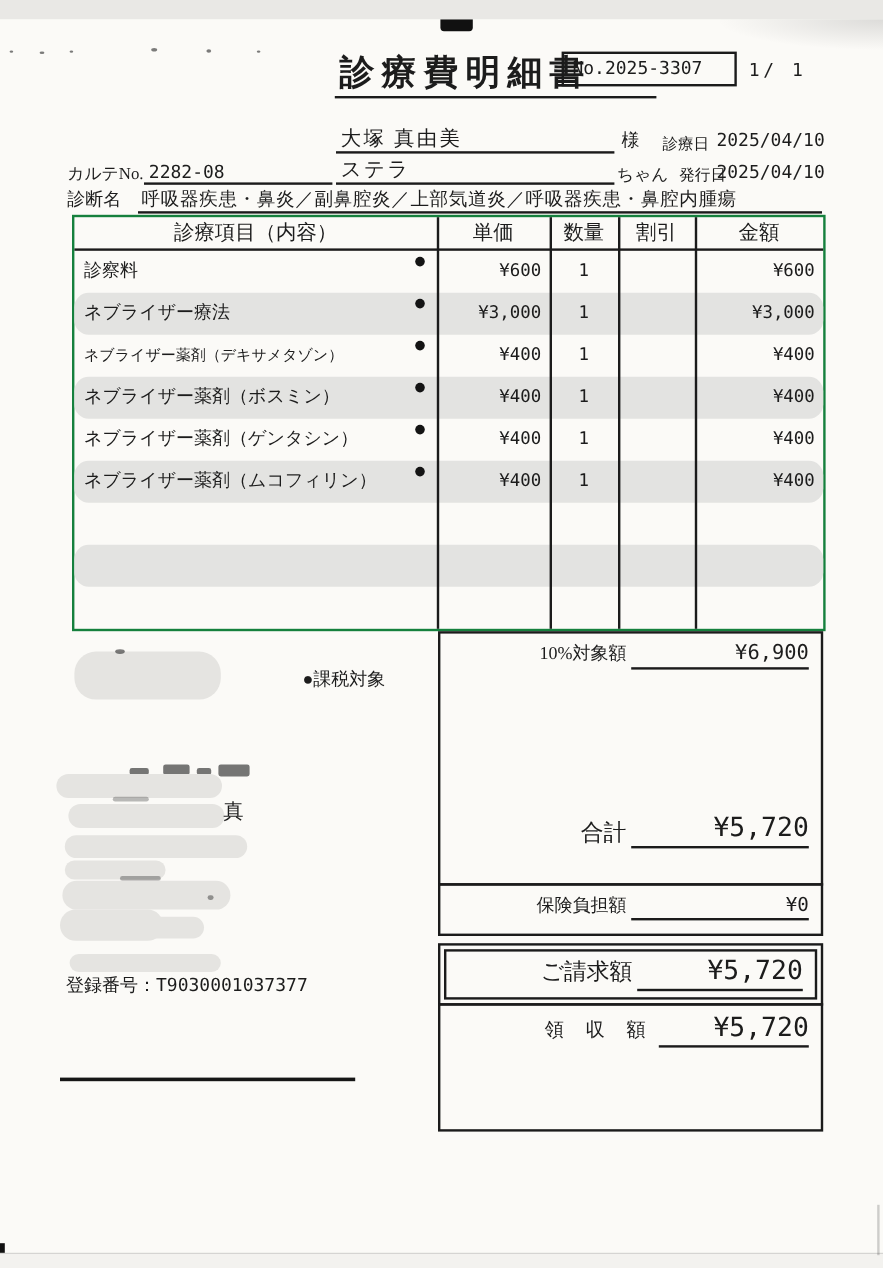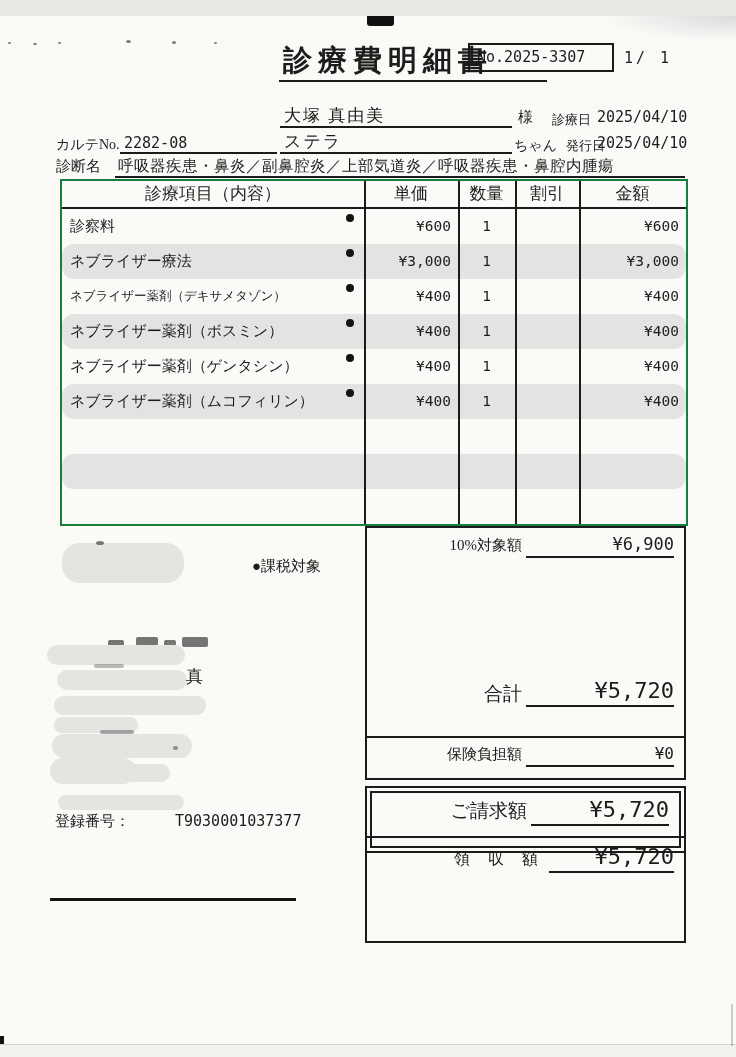--- a/index.html
+++ b/index.html
@@ -46,38 +46,38 @@
   .c-name{padding-left:8px;font-size:15px;position:relative;white-space:nowrap;overflow:hidden;}
   .c-name.small{font-size:12.5px;}
   .c-num{text-align:right;padding-right:7px;font-family:"DejaVu Sans Mono","Liberation Mono",monospace;font-size:14.5px;}
   .c-qty{text-align:center;font-family:"DejaVu Sans Mono","Liberation Mono",monospace;font-size:14.5px;}
   .dot{position:absolute;right:10px;top:5px;width:8px;height:8px;border-radius:50%;background:#141414;}
 
   
   .tbox{position:absolute;left:365px;width:321px;border:2px solid #1b1b1b;box-sizing:border-box;}
   .box-a{top:510px;height:212px;}
   .box-b{top:720px;height:44px;}
-  .box-c{top:770px;height:67px;}
+  .box-c{top:770px;height:52px;}
   .box-c-inner{position:absolute;left:3px;right:3px;top:3px;bottom:3px;border:2px solid #1b1b1b;}
   .box-d{top:820px;height:107px;}
   .tline{position:absolute;left:0;right:0;display:flex;align-items:baseline;padding-right:10px;}
   .tlabel{width:155px;text-align:right;font-size:15px;white-space:nowrap;flex:0 0 auto;}
   .tlabel.big{font-size:19px;}
   .tlabel.spread{width:178px;letter-spacing:7px;font-size:16px;}
   .tval{flex:1;text-align:right;border-bottom:2px solid #1b1b1b;padding-bottom:2px;margin-left:4px;
     font-family:"DejaVu Sans Mono","Liberation Mono",monospace;font-size:17px;}
   .tval.big{font-size:22px;}
   .tval.small{font-size:16px;}
 
   
   .legend-taxable{left:252px;top:541px;font-size:15px;}
   .blob{position:absolute;background:#e5e4e1;border-radius:14px;}
   .smudge{position:absolute;background:#3c3c3c;opacity:.7;border-radius:2px;}
   .frag-char{left:186px;top:649px;font-size:17px;}
-  .reg-line{left:55px;top:796px;font-size:15px;display:flex;gap:45px;}
+  .reg-line{left:55px;top:796px;font-size:15px;display:flex;}
   .thick-line{left:50px;top:882px;width:246px;height:3px;background:#161616;position:absolute;}
 
   
   .top-tab{left:367px;top:0;width:27px;height:10px;background:#111;border-radius:0 0 3px 3px;position:absolute;}
   .corner-shade{left:596px;top:0;width:140px;height:26px;position:absolute;
     background:radial-gradient(ellipse at 100% 0%,rgba(110,110,110,.22),transparent 70%);}
   .left-mark{left:0;top:1020px;width:4px;height:22px;background:#111;position:absolute;}
   .bottom-strip{left:0;top:1028px;width:736px;height:29px;background:#f3f2ef;border-top:1.5px solid rgba(0,0,0,.12);position:absolute;}
   .right-edge-line{left:731px;top:988px;width:2px;height:42px;background:rgba(0,0,0,.18);position:absolute;}
 </style>

